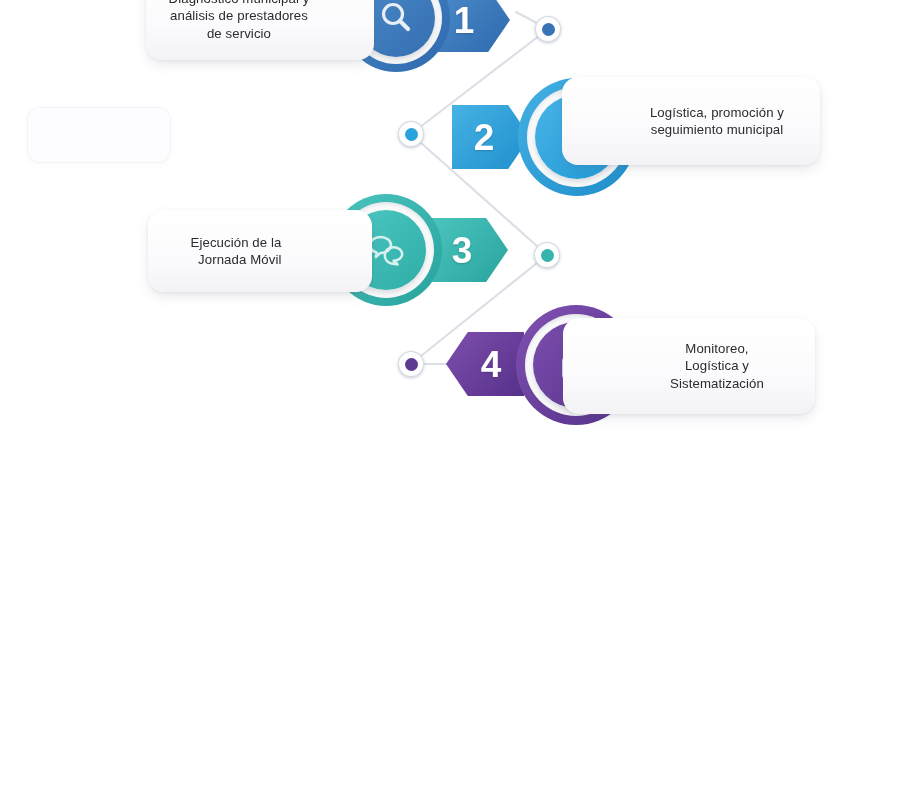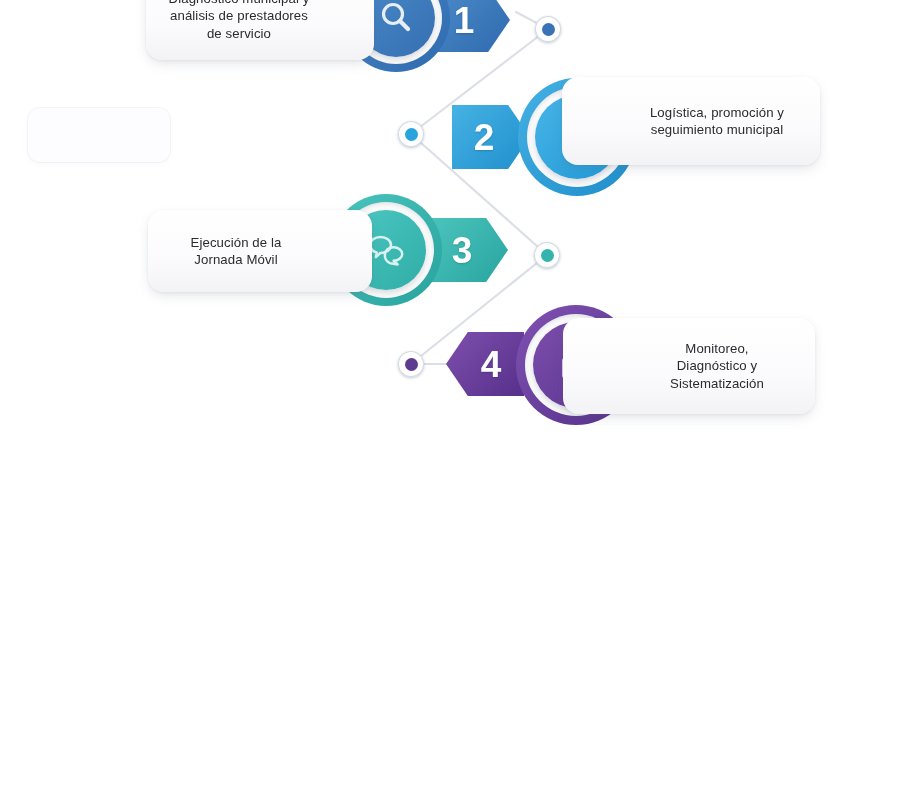--- a/index.html
+++ b/index.html
@@ -207,21 +207,21 @@
 
     <div class="ring-outer" style="left:330px; top:194px; width:112px; height:112px; background:linear-gradient(135deg,#4cc5bf 0%, #27a29c 100%);"></div>
     <div class="ring-white" style="left:338px; top:202px; width:96px; height:96px;"></div>
     <div class="disc" style="left:346px; top:210px; width:80px; height:80px; background:linear-gradient(135deg,#4dc7c1 0%, #2fada7 100%);">
       <svg width="44" height="40" viewBox="0 0 44 40">
         <path d="M6 15 a10.5 8 0 1 1 10.5 8 l-0.2 0 l-4.4 4.2 l0.8 -4.8 A8.6 8.6 0 0 1 6 15 z" fill="none" stroke="#d9f2f0" stroke-width="2.5" stroke-linejoin="round"></path>
         <path d="M21 24 a8.6 6.8 0 1 1 8.6 6.8 l4 3.6 l-7.3 -1.2 A8.4 8.4 0 0 1 21 24 z" fill="none" stroke="#d9f2f0" stroke-width="2.5" stroke-linejoin="round"></path>
       </svg>
     </div>
 
-    <div class="label-card" style="left:148px; top:210px; width:224px; height:82px; padding-right:48px;">
+    <div class="label-card" style="left:148px; top:210px; width:224px; height:82px; padding-right:48px;text-align:right;">
       <span class="txt">Ejecución de la
 Jornada Móvil</span>
     </div>
   </div>
 
   <div class="step">
     <div class="hex hex-l" style="left:446px; top:332px; background:linear-gradient(135deg,#7e4fae 0%, #56308a 100%);">
       <span class="num">4</span>
     </div>
 
@@ -230,21 +230,21 @@
     <div class="disc" style="left:533px; top:322px; width:86px; height:86px; background:linear-gradient(135deg,#7c4dac 0%, #5a3590 100%);">
       <svg width="44" height="40" viewBox="0 0 44 40">
         <rect x="17" y="8" width="10" height="6" rx="2" fill="none" stroke="#dcd3ea" stroke-width="2.4"></rect>
         <rect x="8" y="13" width="28" height="20" rx="2.5" fill="#dcd3ea"></rect>
         <rect x="20.4" y="19" width="3.2" height="8" rx="1" fill="#7c4dac"></rect>
       </svg>
     </div>
 
     <div class="label-card" style="left:563px; top:318px; width:252px; height:96px; padding-left:56px;">
       <span class="txt">Monitoreo,
-Diagnóstico y
+Logística y
 Sistematización</span>
     </div>
   </div>
 
   <div class="cdot" style="left:535px; top:16px;">
     <i style="background:#3a72b8;"></i>
   </div>
   <div class="cdot" style="left:398px; top:121px;">
     <i style="background:#29a3dc;"></i>
   </div>

